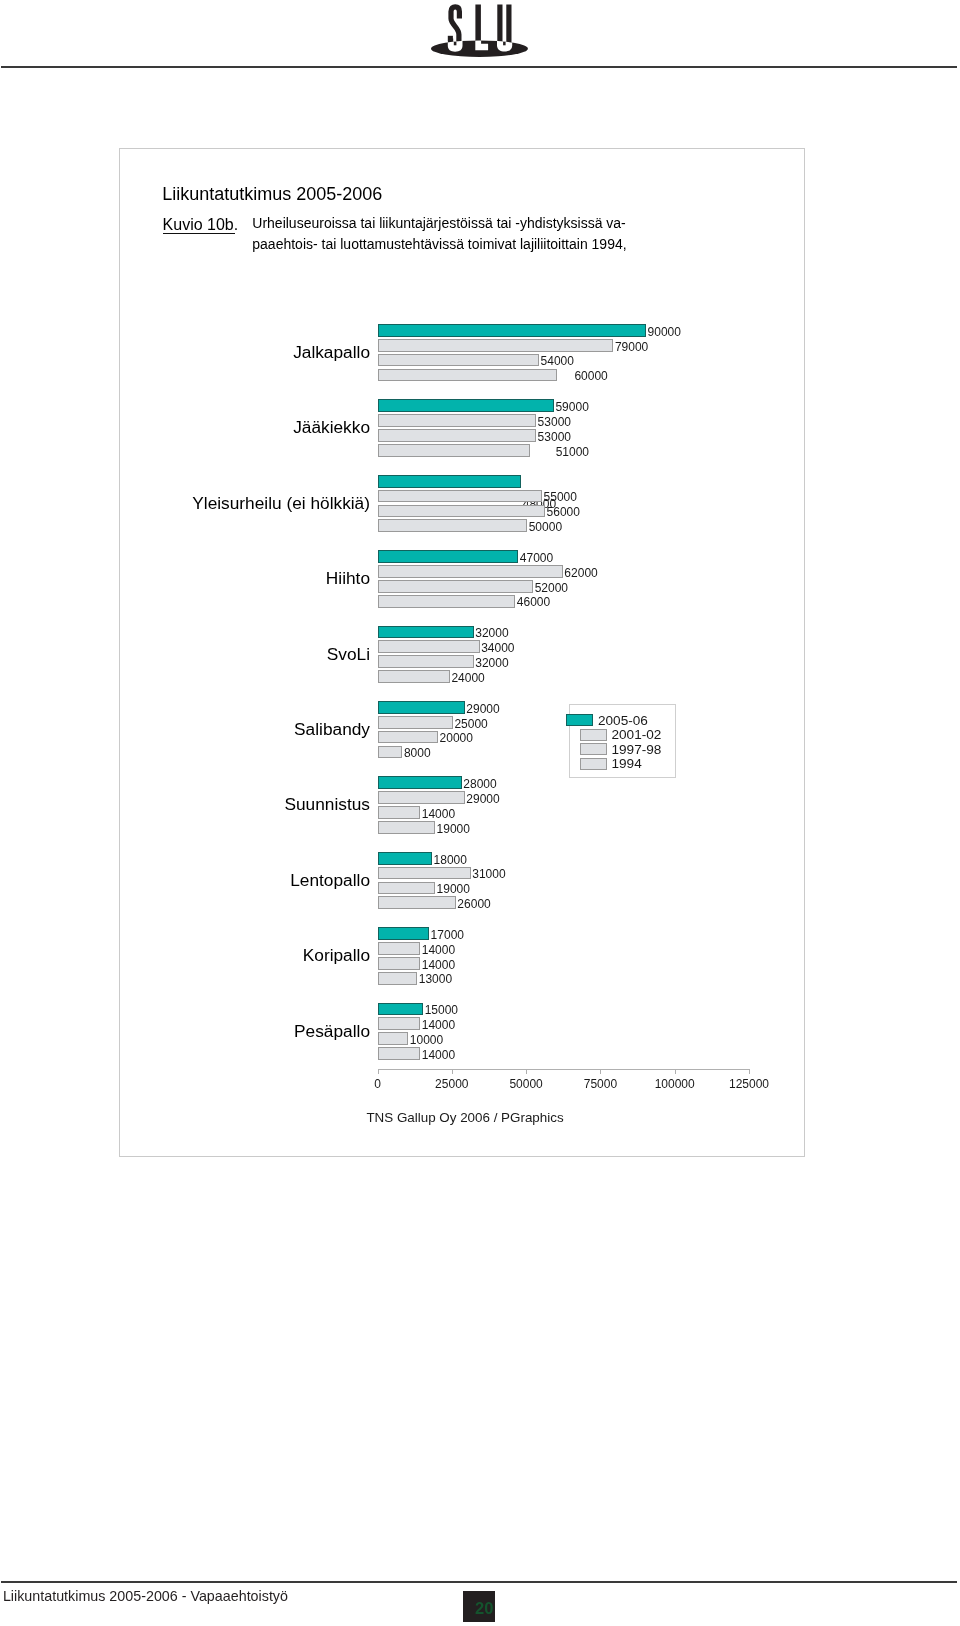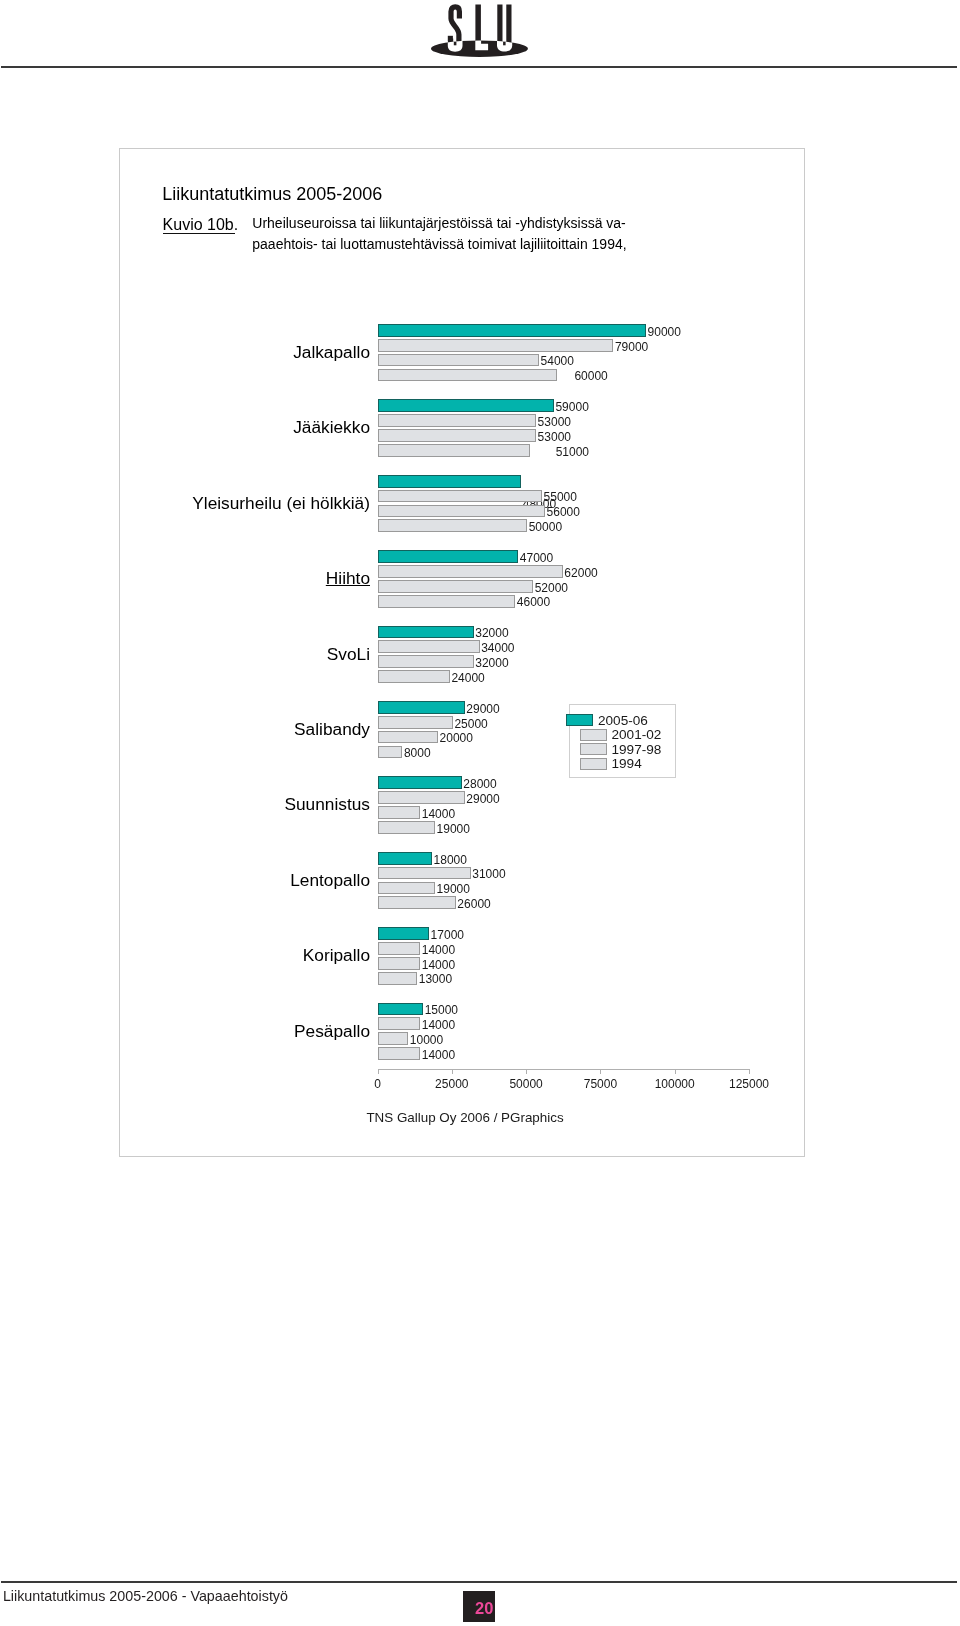--- a/index.html
+++ b/index.html
@@ -32,21 +32,21 @@
   .legend-row{position:absolute;display:flex;align-items:center;}
   .legend-swatch{width:27px;height:12px;box-sizing:border-box;border:1px solid #9a9a9a;}
   .legend-text{font-size:13.6px;margin-left:5px;color:#1a1a1a;}
 
   .source{position:absolute;font-size:13.4px;white-space:nowrap;color:#1a1a1a;}
 
   
   .rule-bot{position:absolute;left:1px;top:1581.4px;width:955.5px;height:1.8px;background:#3a3a3a;}
   .footer-text{position:absolute;left:2.9px;top:1588px;font-size:14.3px;color:#231f20;white-space:nowrap;}
   .pagebox{position:absolute;left:462.8px;top:1590.7px;width:32.1px;height:31.8px;background:#231f20;}
-  .pagenum{position:absolute;left:462.8px;top:1598.5px;width:43px;text-align:center;font-size:16.5px;font-weight:bold;color:#ec4899;}
+  .pagenum{position:absolute;left:462.8px;top:1598.5px;width:43px;text-align:center;font-size:16.5px;font-weight:bold;color:#14532d;}
 </style>
 </head>
 <body>
 
 <div class="logo">
   <svg width="960" height="66" viewBox="0 0 960 66">
     <defs>
       <clipPath id="insideEllipse">
           <ellipse cx="479.45" cy="48.7" rx="48.45" ry="8.25"></ellipse>
         </clipPath>
@@ -104,21 +104,21 @@
     <div class="vlabel" style="left: 531.672px; top: 445.65px; margin-left: 24px;">51000</div>
     <div class="catlabel" style="right: 590px; top: 492.7px;">Yleisurheilu (ei hölkkiä)</div>
     <div class="bar" style="background: rgb(2, 179, 172); border-color: rgb(18, 98, 93); left: 377.5px; top: 474.8px; width: 143.656px; height: 12.8px;"></div>
     <div class="vlabel" style="left: 522.756px; top: 498px;">48000</div>
     <div class="bar" style="background: rgb(223, 225, 228); left: 377.5px; top: 489.65px; width: 164.46px; height: 12.8px;"></div>
     <div class="vlabel" style="left: 543.56px; top: 491.35px;">55000</div>
     <div class="bar" style="background: rgb(223, 225, 228); left: 377.5px; top: 504.5px; width: 167.432px; height: 12.8px;"></div>
     <div class="vlabel" style="left: 546.532px; top: 506.2px;">56000</div>
     <div class="bar" style="background: rgb(223, 225, 228); left: 377.5px; top: 519.35px; width: 149.6px; height: 12.8px;"></div>
     <div class="vlabel" style="left: 528.7px; top: 521.05px;">50000</div>
-    <div class="catlabel" style="right: 590px; top: 568.1px; text-decoration: underline;">Hiihto</div>
+    <div class="catlabel" style="right: 590px; top: 568.1px;">Hiihto</div>
     <div class="bar" style="background: rgb(2, 179, 172); border-color: rgb(18, 98, 93); left: 377.5px; top: 550.2px; width: 140.684px; height: 12.8px;"></div>
     <div class="vlabel" style="left: 519.784px; top: 551.9px;">47000</div>
     <div class="bar" style="background: rgb(223, 225, 228); left: 377.5px; top: 565.05px; width: 185.264px; height: 12.8px;"></div>
     <div class="vlabel" style="left: 564.364px; top: 566.75px;">62000</div>
     <div class="bar" style="background: rgb(223, 225, 228); left: 377.5px; top: 579.9px; width: 155.544px; height: 12.8px;"></div>
     <div class="vlabel" style="left: 534.644px; top: 581.6px;">52000</div>
     <div class="bar" style="background: rgb(223, 225, 228); left: 377.5px; top: 594.75px; width: 137.712px; height: 12.8px;"></div>
     <div class="vlabel" style="left: 516.812px; top: 596.45px;">46000</div>
     <div class="catlabel" style="right: 590px; top: 643.5px;">SvoLi</div>
     <div class="bar" style="background: rgb(2, 179, 172); border-color: rgb(18, 98, 93); left: 377.5px; top: 625.6px; width: 96.104px; height: 12.8px;"></div>

